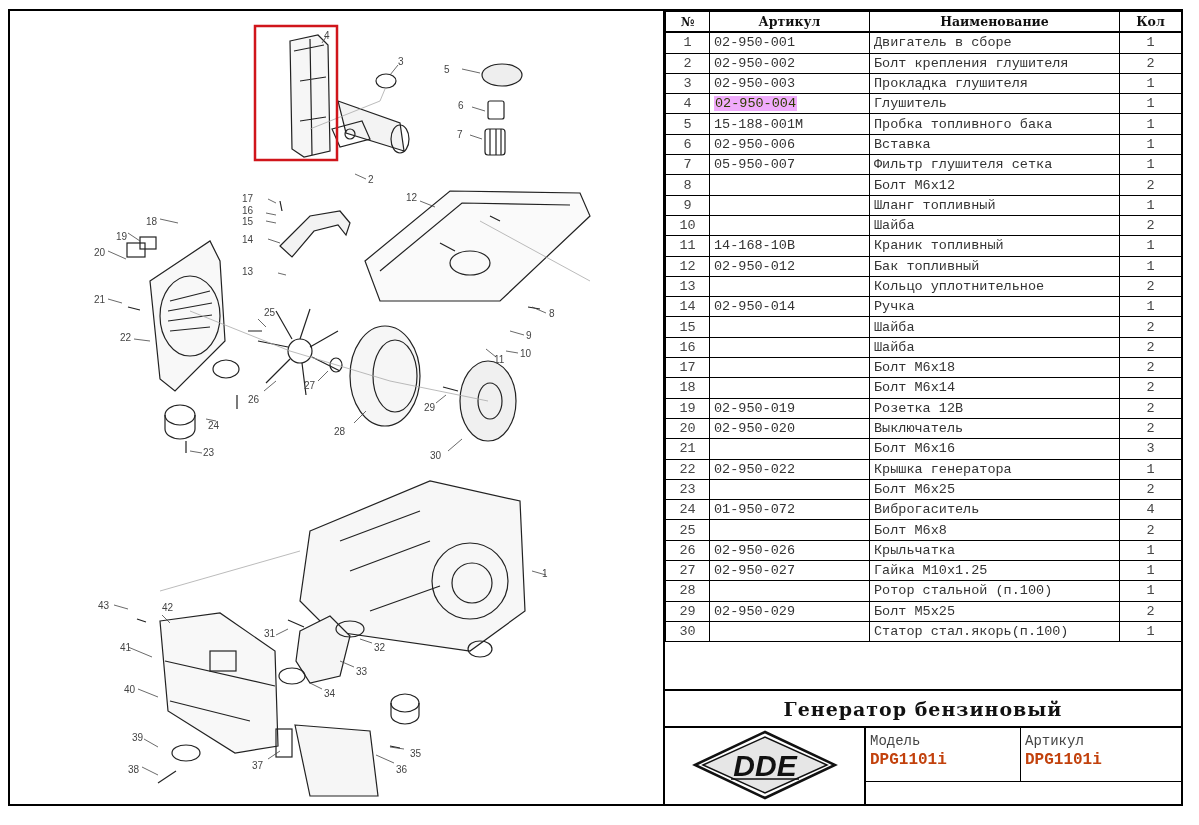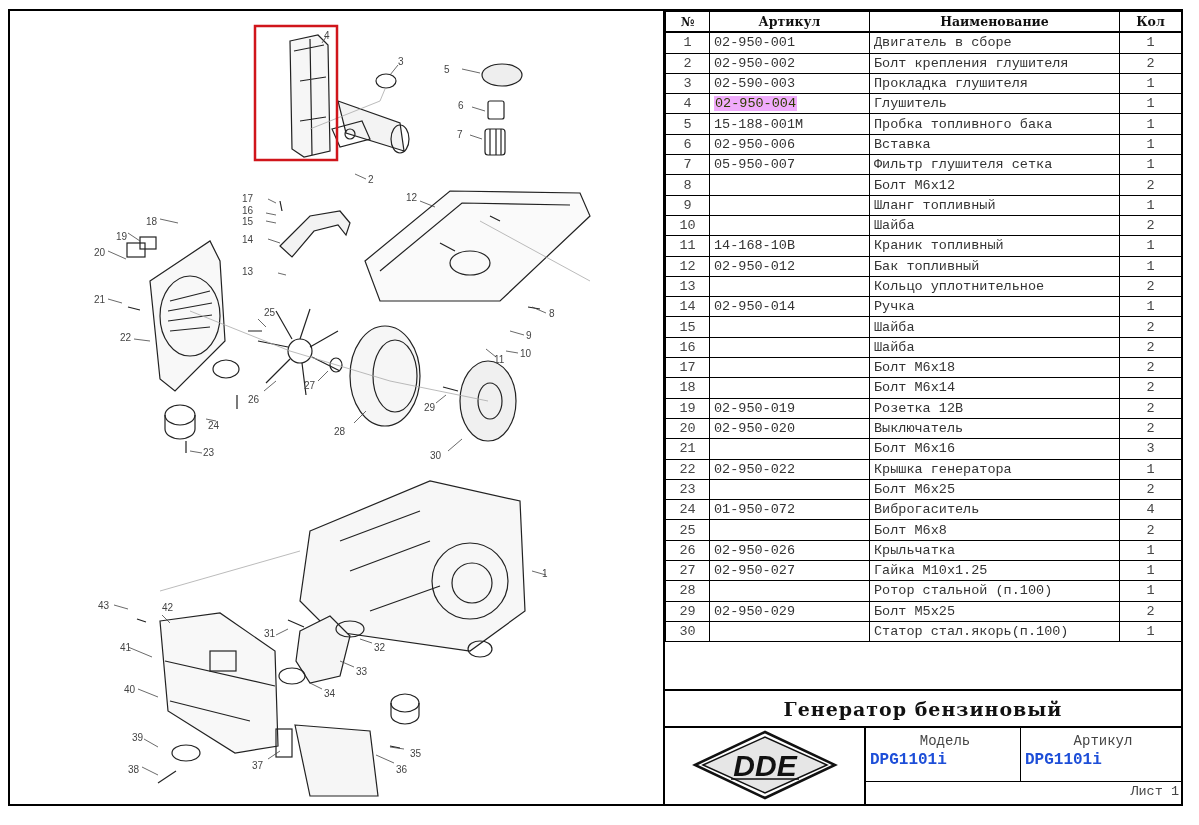--- a/index.html
+++ b/index.html
@@ -13,22 +13,22 @@
   table.parts th{font-family:"DejaVu Serif","Liberation Serif",serif;font-weight:bold;font-size:12.5px;text-align:center;color:#111;border-bottom:2px solid #000;padding:0;}
   table.parts td.num{text-align:center;padding:0;color:#444;}
   table.parts td.qty{text-align:center;padding:0;color:#444;}
   .hl{background:#8fbf1c;color:#2d3b00;padding:0 1px;}
   col.c1{width:44px;} col.c2{width:160px;} col.c3{width:250px;} col.c4{width:62px;}
   #titleblock{position:absolute;left:0;top:678px;width:516px;height:105px;border-top:2px solid #000;box-sizing:border-box;}
   #product-title{position:absolute;left:0;top:0;width:516px;height:37px;line-height:37px;text-align:center;font-family:"DejaVu Serif","Liberation Serif",serif;font-weight:bold;font-size:19px;color:#111;border-bottom:2px solid #000;box-sizing:border-box;letter-spacing:1px;}
   #logo-cell{position:absolute;left:0;top:37px;width:201px;height:76px;border-right:2px solid #000;box-sizing:border-box;text-decoration:underline;}
   #model-cell{position:absolute;left:201px;top:37px;width:155px;height:54px;border-right:1px solid #000;border-bottom:1px solid #000;box-sizing:border-box;padding:4px 0 0 4px;}
   #article-cell{position:absolute;left:356px;top:37px;width:160px;height:54px;border-bottom:1px solid #000;box-sizing:border-box;padding:4px 0 0 4px;}
-  .lbl{font-size:14px;color:#444;line-height:18px;text-align:center;}
-  .val{font-size:16px;font-weight:bold;color:#1d4ed8;line-height:20px;}
+  .lbl{font-size:14px;color:#444;line-height:18px;}
+  .val{font-size:16px;font-weight:bold;color:#c2410c;line-height:20px;}
   #sheet-cell{position:absolute;left:201px;top:91px;width:315px;height:22px;text-align:right;font-size:13.5px;color:#444;line-height:20px;padding-right:2px;box-sizing:border-box;}
   .callout{font-family:"Liberation Sans","DejaVu Sans",sans-serif;font-size:10px;fill:#444;}
 </style>
 </head>
 <body>
 
 <div id="sheet">
 
   <div id="diagram">
     <svg width="653" height="793" viewBox="0 0 653 793">
@@ -234,21 +234,21 @@
             <td class="qty">1</td>
           </tr>
           <tr>
             <td class="num">2</td>
             <td>02-950-002</td>
             <td>Болт крепления глушителя</td>
             <td class="qty">2</td>
           </tr>
           <tr>
             <td class="num">3</td>
-            <td>02-590-003</td>
+            <td>02-950-003</td>
             <td>Прокладка глушителя</td>
             <td class="qty">1</td>
           </tr>
           <tr>
             <td class="num">4</td>
             <td><span class="hl" style="background: #f0abfc;">02-950-004</span></td>
             <td>Глушитель</td>
             <td class="qty">1</td>
           </tr>
           <tr>
@@ -421,16 +421,15 @@
         </svg>
       </div>
       <div id="model-cell">
         <div class="lbl">Модель</div>
         <div class="val">DPG1101i</div>
       </div>
       <div id="article-cell">
         <div class="lbl">Артикул</div>
         <div class="val">DPG1101i</div>
       </div>
-      <div id="sheet-cell">Лист 1</div>
     </div>
   </div>
 </div>
 
 </body></html>

